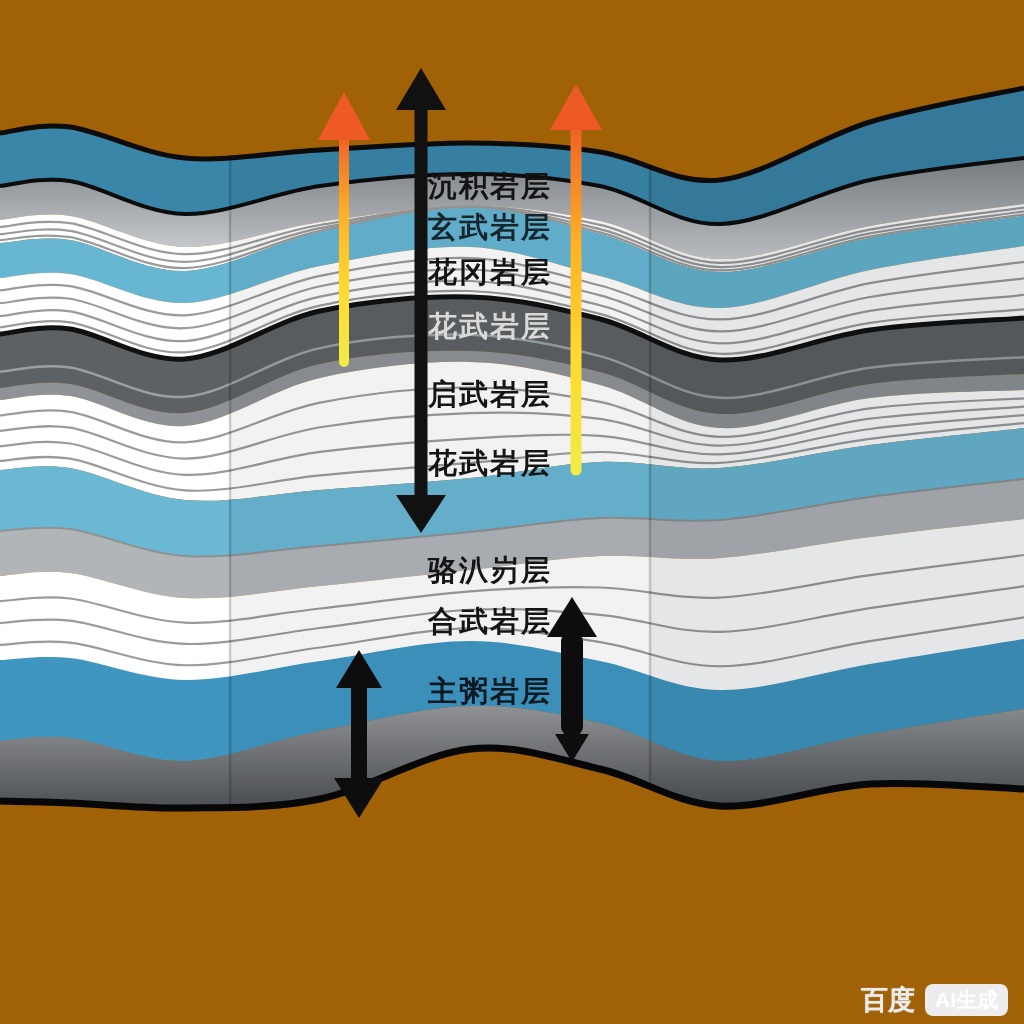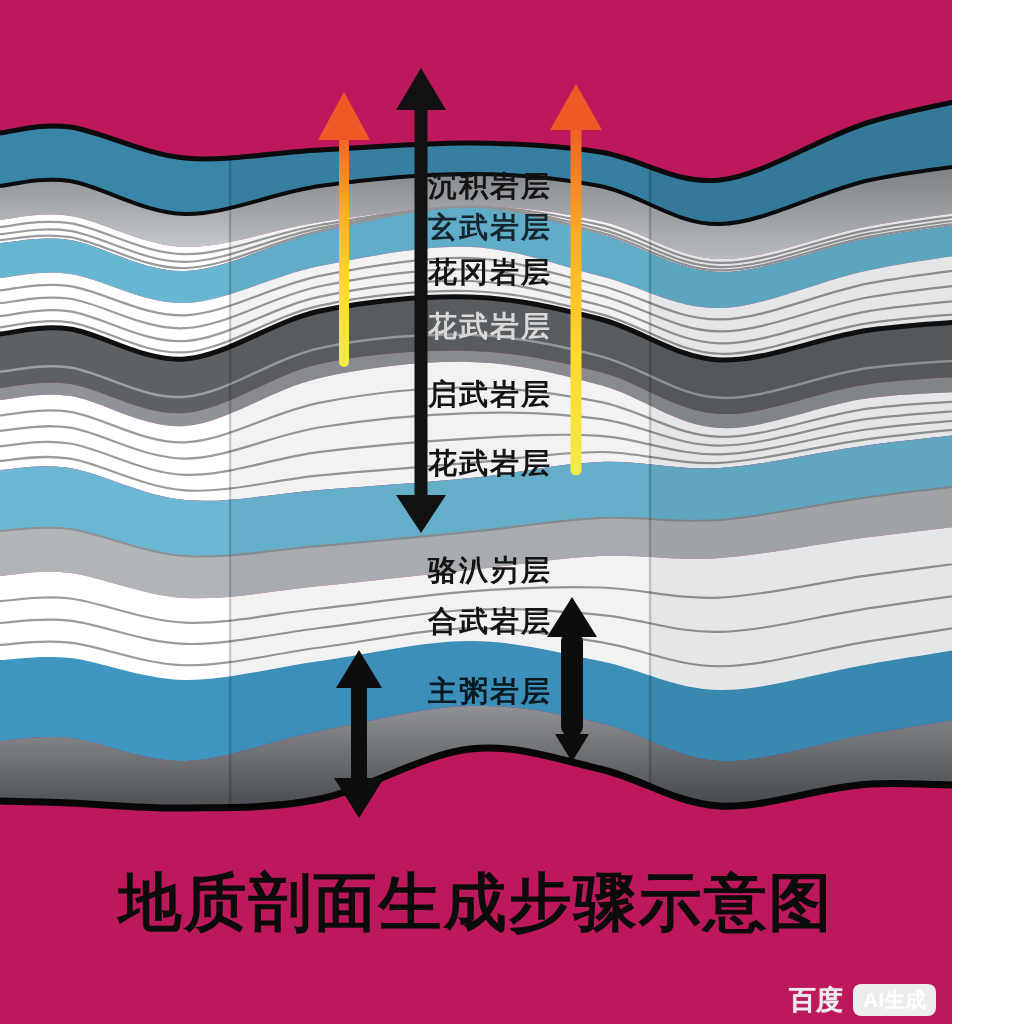--- a/index.html
+++ b/index.html
@@ -1,19 +1,19 @@
 <!DOCTYPE html>
 <html><head>
 <meta charset="utf-8">
 <style>
   html,body{margin:0;padding:0;background:#ffffff;}
   .canvas{
     position:relative;
-    width:952px;height:1024px;
-    background:#be185d;
+    width:1024px;height:1024px;
+    background:#a16207;
     overflow:hidden;
     font-family:"Liberation Sans","DejaVu Sans",sans-serif;
   }
   .canvas svg{position:absolute;left:0;top:0;}
   .diagram-title{
     position:absolute;
     left:0;right:0;
     top:860px;
     text-align:center;
     font-family:"Liberation Serif","DejaVu Serif",serif;
@@ -136,18 +136,17 @@
         <text x="428" y="227" fill="#15262e" font-size="29" font-weight="bold" letter-spacing="2" dominant-baseline="central" font-family="&quot;Liberation Sans&quot;,&quot;DejaVu Sans&quot;,sans-serif">玄武岩层</text>
         <text x="428" y="272" fill="#141414" font-size="29" font-weight="bold" letter-spacing="2" dominant-baseline="central" font-family="&quot;Liberation Sans&quot;,&quot;DejaVu Sans&quot;,sans-serif">花冈岩层</text>
         <text x="428" y="326" fill="#d9d9d9" font-size="29" font-weight="bold" letter-spacing="2" dominant-baseline="central" font-family="&quot;Liberation Sans&quot;,&quot;DejaVu Sans&quot;,sans-serif">花武岩层</text>
         <text x="428" y="394" fill="#141414" font-size="29" font-weight="bold" letter-spacing="2" dominant-baseline="central" font-family="&quot;Liberation Sans&quot;,&quot;DejaVu Sans&quot;,sans-serif">启武岩层</text>
         <text x="428" y="463" fill="#141414" font-size="29" font-weight="bold" letter-spacing="2" dominant-baseline="central" font-family="&quot;Liberation Sans&quot;,&quot;DejaVu Sans&quot;,sans-serif">花武岩层</text>
         <text x="428" y="570" fill="#141414" font-size="29" font-weight="bold" letter-spacing="2" dominant-baseline="central" font-family="&quot;Liberation Sans&quot;,&quot;DejaVu Sans&quot;,sans-serif">骆汃岃层</text>
         <text x="428" y="621" fill="#141414" font-size="29" font-weight="bold" letter-spacing="2" dominant-baseline="central" font-family="&quot;Liberation Sans&quot;,&quot;DejaVu Sans&quot;,sans-serif">合武岩层</text>
         <text x="428" y="691" fill="#0b1a22" font-size="29" font-weight="bold" letter-spacing="2" dominant-baseline="central" font-family="&quot;Liberation Sans&quot;,&quot;DejaVu Sans&quot;,sans-serif">主粥岩层</text>
       </g>
     </svg>
-  <div class="diagram-title">地质剖面生成步骤示意图</div>
   <div class="watermark">
     <span class="brand">百度</span>
     <span class="badge">AI生成</span>
   </div>
 </div>
 
 </body></html>

